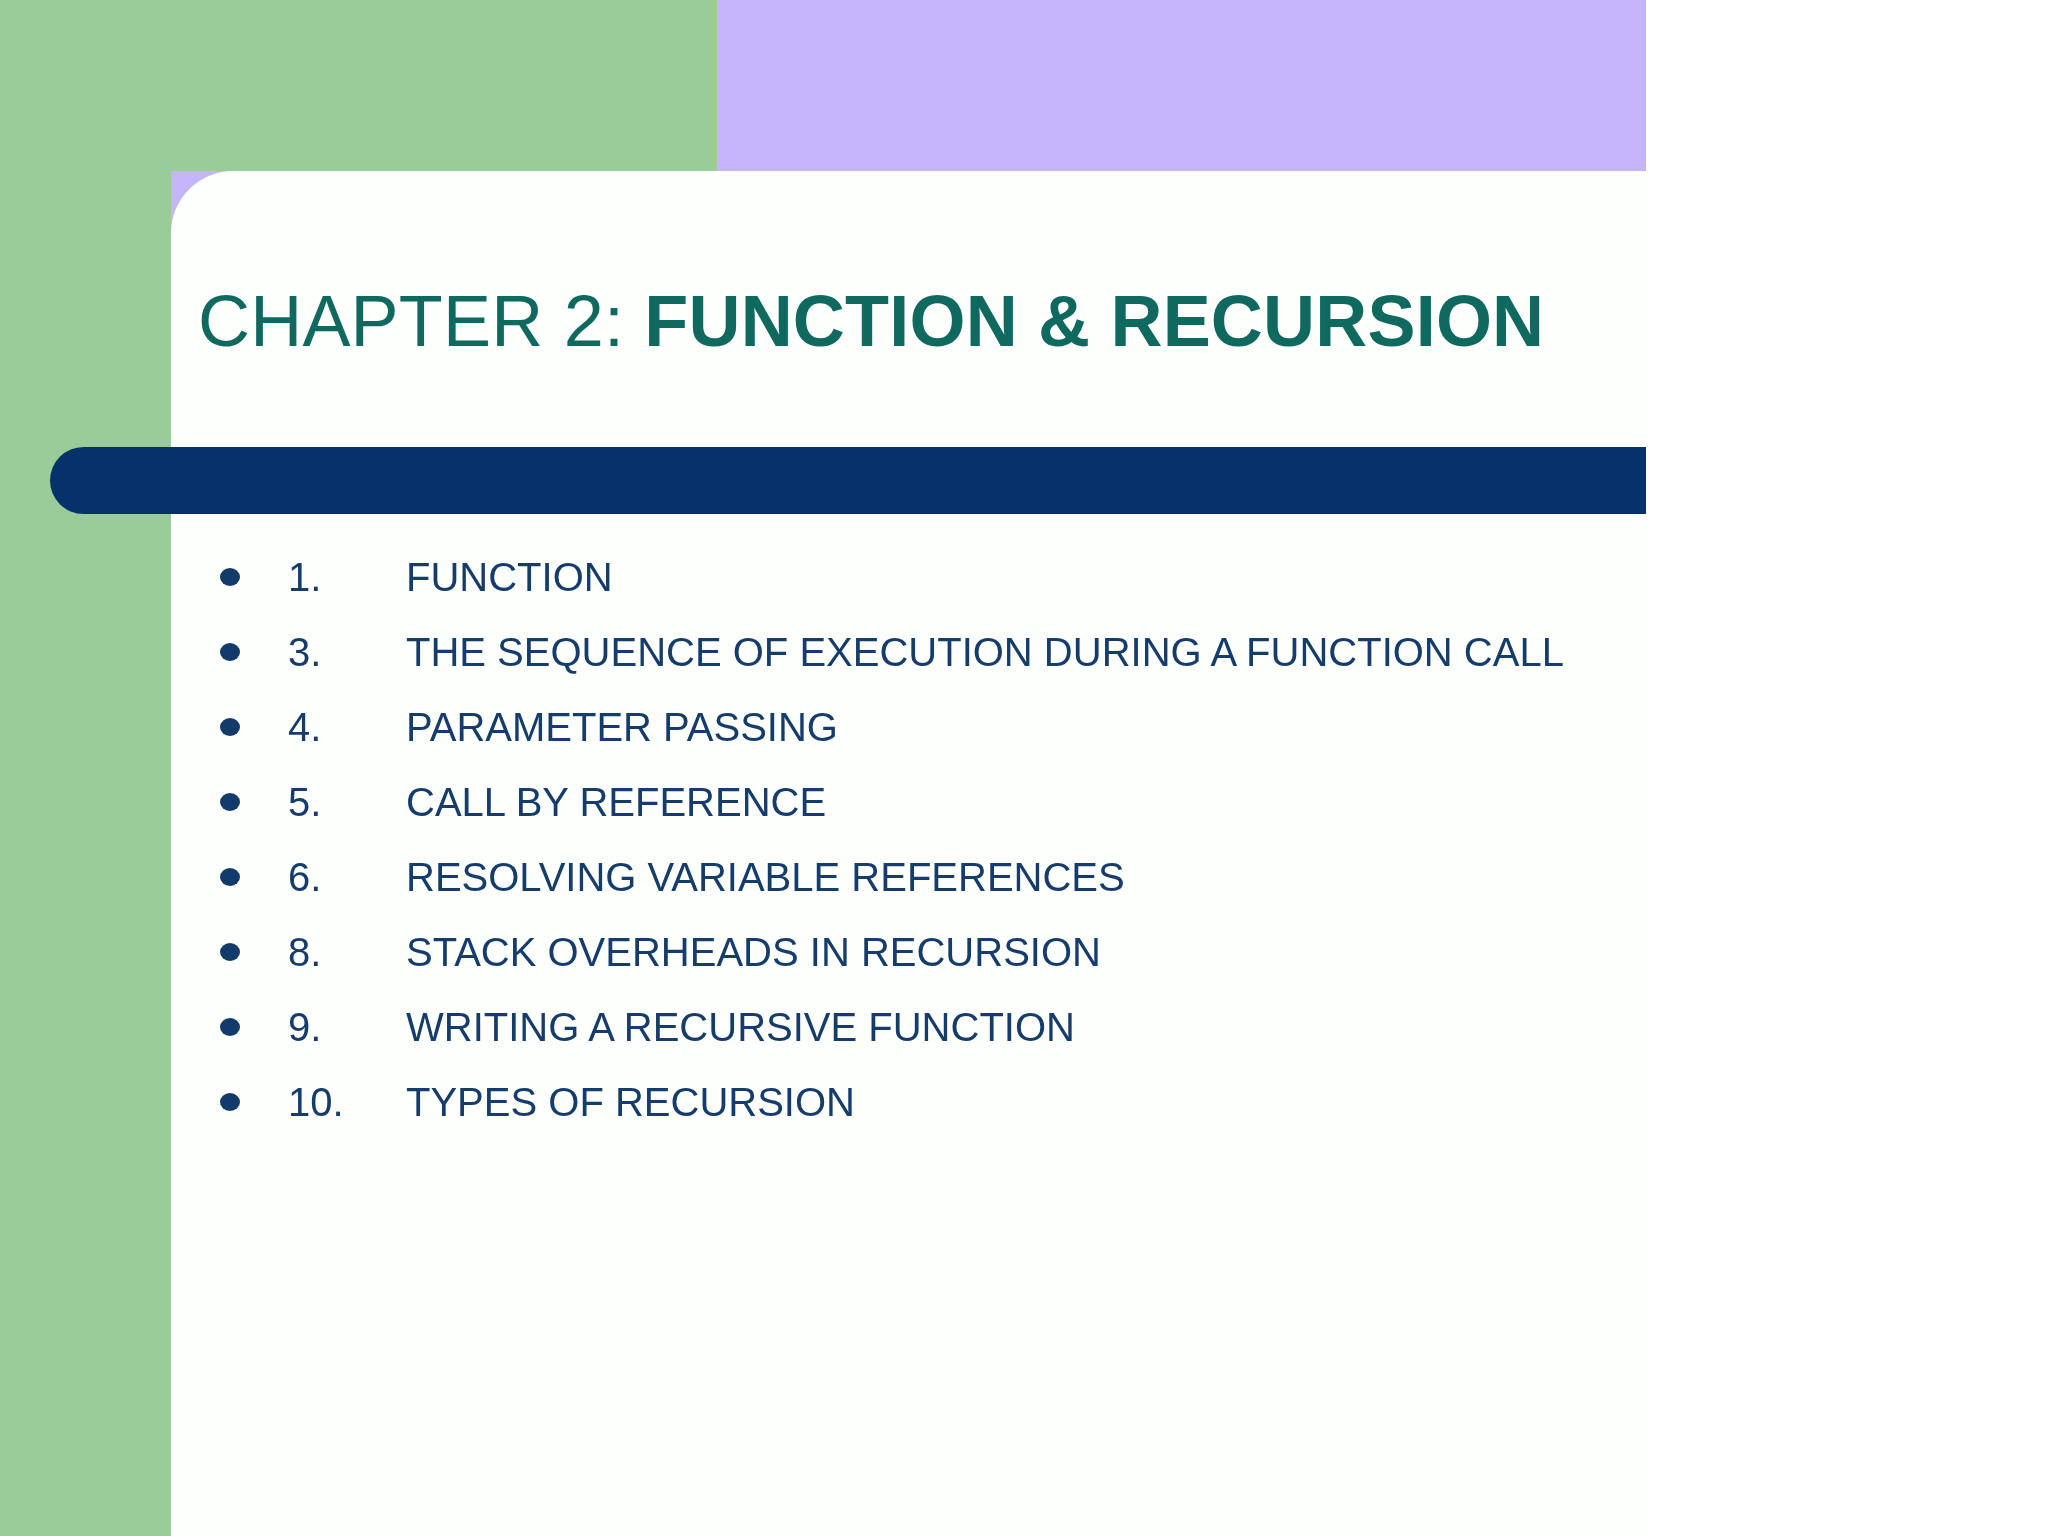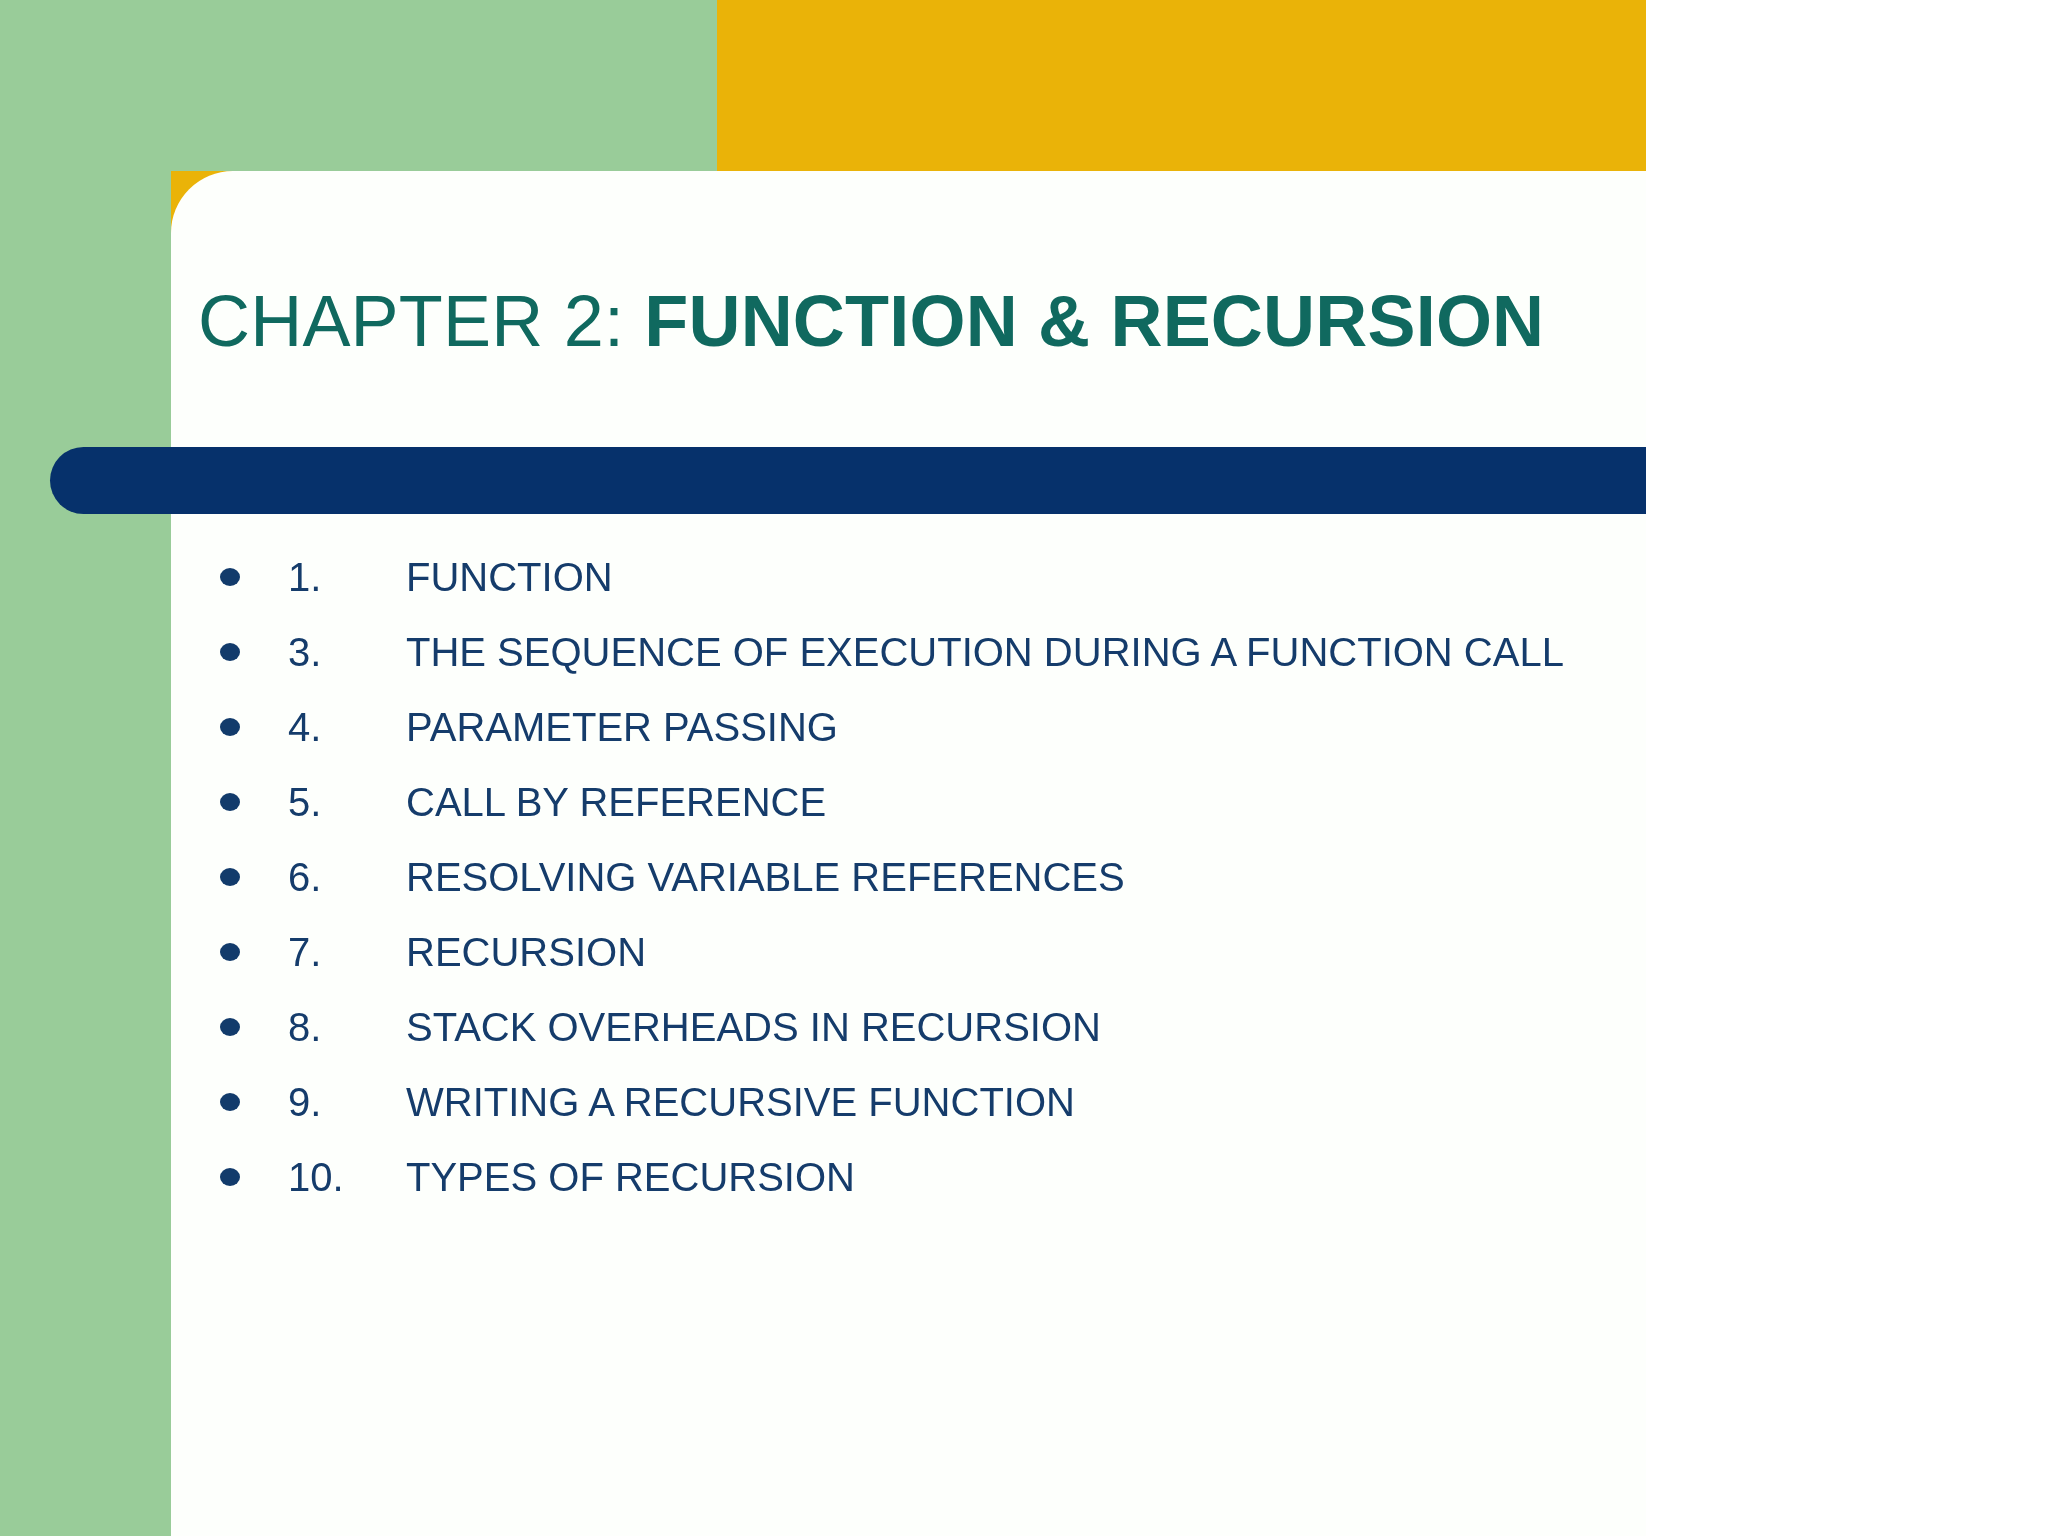--- a/index.html
+++ b/index.html
@@ -5,21 +5,21 @@
   html, body {
     margin: 0;
     padding: 0;
     background: #ffffff;
   }
   #slide {
     position: relative;
     width: 1646px;
     height: 1536px;
     overflow: hidden;
-    background: #eab308;
+    background: #c4b5fd;
     font-family: "Liberation Sans", sans-serif;
   }
 
   
   .green-col {
     position: absolute;
     left: 0;
     top: 0;
     width: 171px;
     height: 1536px;
@@ -119,19 +119,18 @@
   </div>
 
   <div class="navy-bar"></div>
 
   <div class="bullets" id="bullet-list">
       <div class="bullet-row"><span class="bullet-dot"></span><span class="b-num">1.</span><span class="b-text">FUNCTION</span></div>
       <div class="bullet-row"><span class="bullet-dot"></span><span class="b-num">3.</span><span class="b-text">THE SEQUENCE OF EXECUTION DURING A FUNCTION CALL</span></div>
       <div class="bullet-row"><span class="bullet-dot"></span><span class="b-num">4.</span><span class="b-text">PARAMETER PASSING</span></div>
       <div class="bullet-row"><span class="bullet-dot"></span><span class="b-num">5.</span><span class="b-text">CALL BY REFERENCE</span></div>
       <div class="bullet-row"><span class="bullet-dot"></span><span class="b-num">6.</span><span class="b-text">RESOLVING VARIABLE REFERENCES</span></div>
-      <div class="bullet-row"><span class="bullet-dot"></span><span class="b-num">7.</span><span class="b-text">RECURSION</span></div>
       <div class="bullet-row"><span class="bullet-dot"></span><span class="b-num">8.</span><span class="b-text">STACK OVERHEADS IN RECURSION</span></div>
       <div class="bullet-row"><span class="bullet-dot"></span><span class="b-num">9.</span><span class="b-text">WRITING A RECURSIVE FUNCTION</span></div>
       <div class="bullet-row"><span class="bullet-dot"></span><span class="b-num">10.</span><span class="b-text">TYPES OF RECURSION</span></div>
     </div>
 
 </div>
 
 </body></html>

